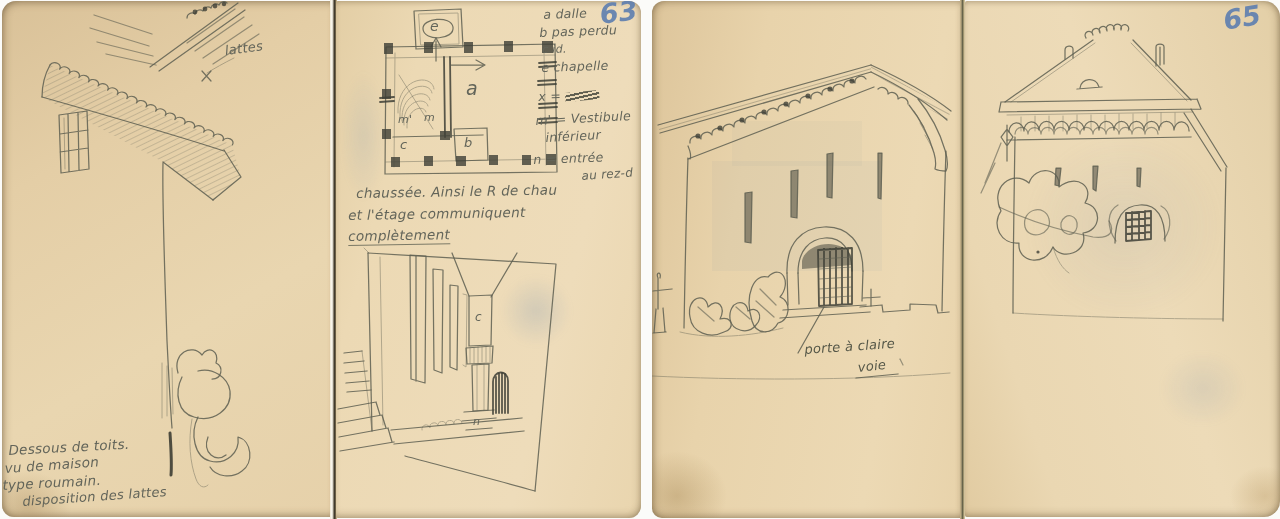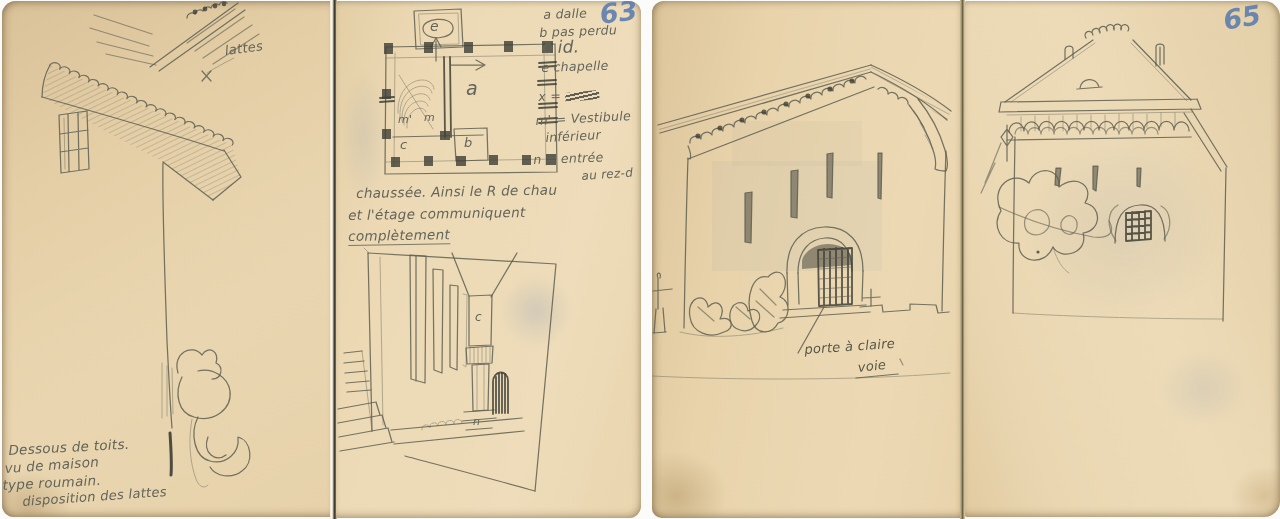--- a/index.html
+++ b/index.html
@@ -175,21 +175,21 @@
 
       <div class="hw" style="left:94px;top:17px;font-size:14px;">e</div>
       <div class="hw" style="left:130px;top:76px;font-size:19px;">a</div>
       <div class="hw" style="left:62px;top:112px;font-size:11px;">m'</div>
       <div class="hw" style="left:88px;top:110px;font-size:11px;">m</div>
       <div class="hw" style="left:64px;top:136px;font-size:13px;">c</div>
       <div class="hw" style="left:128px;top:134px;font-size:13px;">b</div>
 
       <div class="hw" style="left:207px;top:6px;font-size:12.5px;transform:rotate(-2deg);">a dalle</div>
       <div class="hw" style="left:203px;top:24px;font-size:12.5px;transform:rotate(-2deg);">b pas perdu</div>
-      <div class="hw" style="left:206px;top:36px;font-size:17px;transform:rotate(-1deg);">c id.</div>
+      <div class="hw" style="left:206px;top:42px;font-size:11px;transform:rotate(-1deg);">c id.</div>
       <div class="hw" style="left:205px;top:59px;font-size:12.5px;transform:rotate(-2deg);">e chapelle</div>
       <div class="hw" style="left:202px;top:88px;font-size:12.5px;transform:rotate(-2deg);"><span>x =</span><span class="scratch"></span></div>
       <div class="hw" style="left:199px;top:112px;font-size:12.5px;transform:rotate(-3deg);">m' = Vestibule</div>
       <div class="hw" style="left:209px;top:129px;font-size:12.5px;transform:rotate(-3deg);">inférieur</div>
       <div class="hw" style="left:197px;top:151px;font-size:12.5px;transform:rotate(-2deg);">n = entrée</div>
       <div class="hw" style="left:245px;top:168px;font-size:12px;transform:rotate(-4deg);">au rez-d</div>
 
       <div class="hw" style="left:20px;top:184px;font-size:13.5px;transform:rotate(-1deg);">chaussée. Ainsi le R de chau</div>
       <div class="hw" style="left:12px;top:206px;font-size:13.5px;transform:rotate(-1deg);">et l'étage communiquent</div>
       <div class="hw under" style="left:12px;top:227px;font-size:13.5px;transform:rotate(-1deg);">complètement</div>

